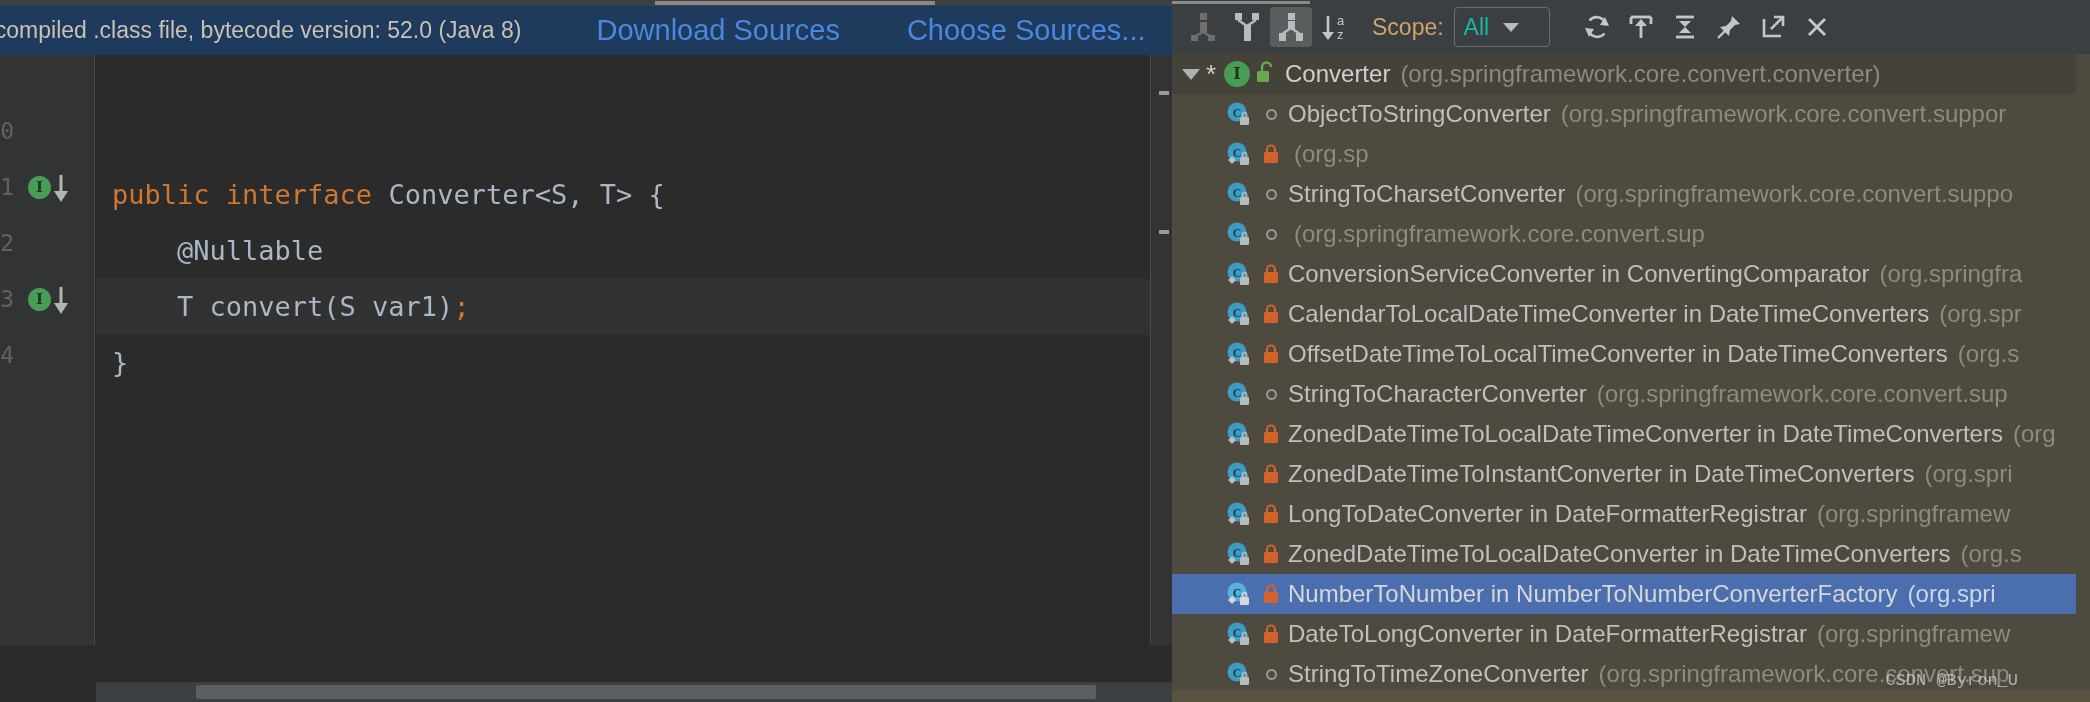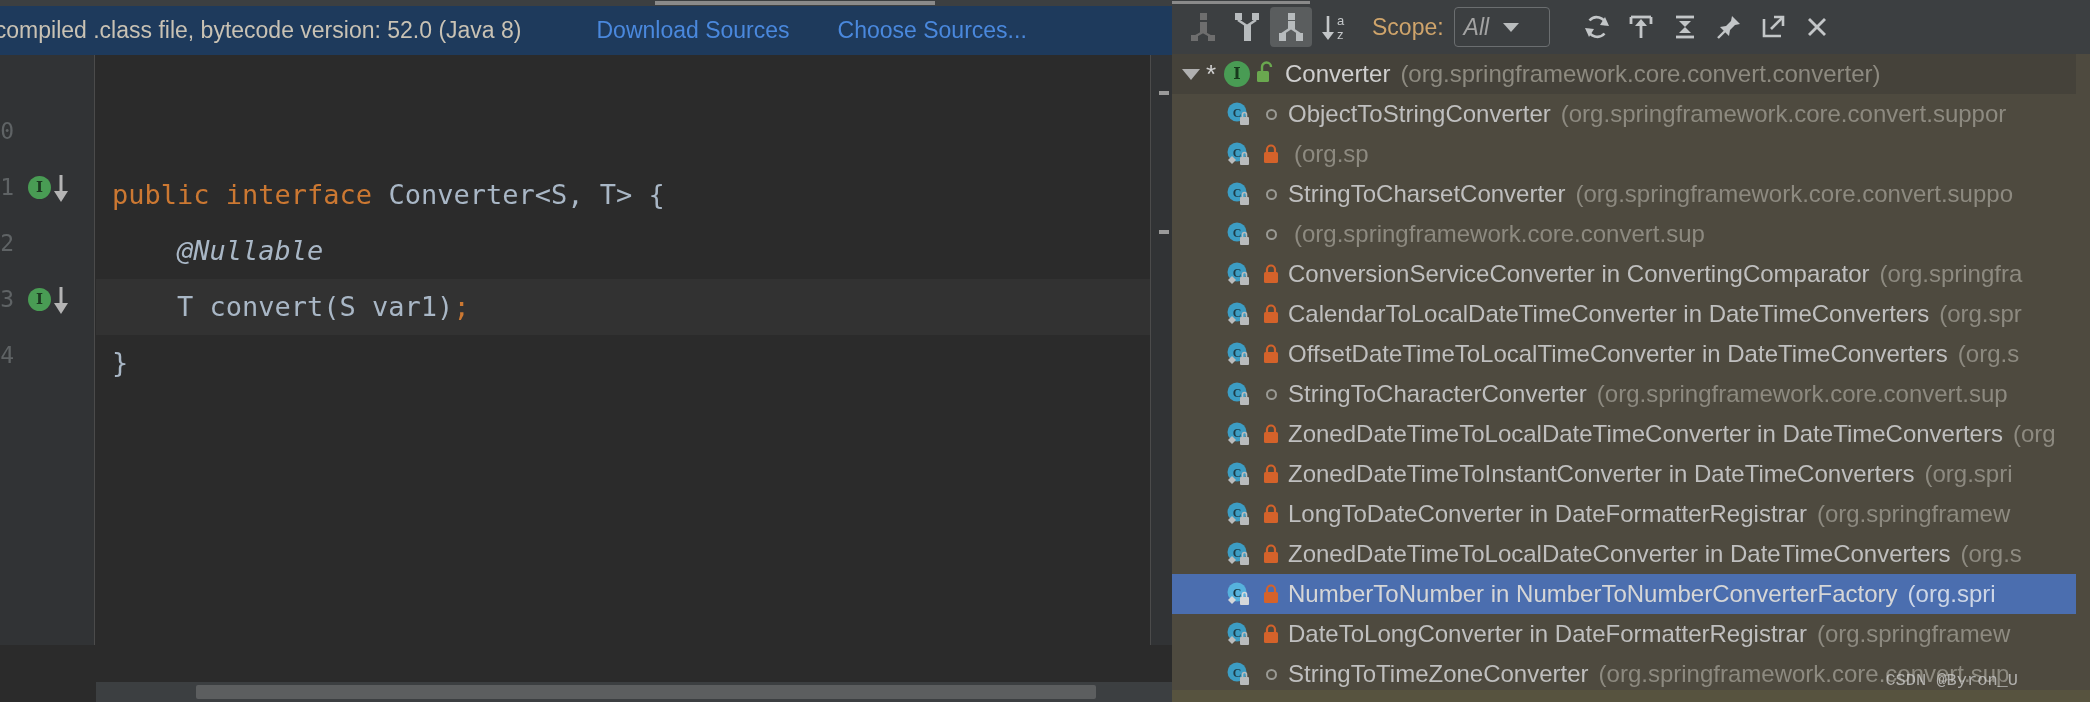--- a/index.html
+++ b/index.html
@@ -42,26 +42,26 @@
     box-sizing: border-box;
   }
   #decompiled-banner .banner-text {
     color: #c9c2b4;
     font-size: 23px;
     white-space: nowrap;
     margin-left: -18px;
   }
   #decompiled-banner .banner-link {
     color: #4a88dd;
-    font-size: 23px;
+    font-size: 29px;
     white-space: nowrap;
     cursor: pointer;
   }
   #decompiled-banner .link1 { margin-left: 75px; }
-  #decompiled-banner .link2 { margin-left: 48px; }
+  #decompiled-banner .link2 { margin-left: 67px; }
 
   
   #tab-strip {
     position: absolute;
     left: 0; top: 0;
     width: 1172px; height: 6px;
     background: #3c3f41;
   }
   #tab-strip .active-tab-underline {
     position: absolute;
@@ -231,24 +231,23 @@
     min-width: 96px;
     border: 1px solid #6b6e70;
     border-radius: 4px;
     display: flex;
     align-items: center;
     padding: 0 9px;
     cursor: pointer;
     box-sizing: border-box;
   }
   #scope-select .scope-value {
-    color: #a3a3a3;
+    color: #14b8a6;
     font-size: 23px;
     margin-right: 14px;
-    font-style: italic;
   }
   .caret-down {
     width: 0; height: 0;
     border-left: 8px solid transparent;
     border-right: 8px solid transparent;
     border-top: 9px solid #b9bcbd;
   }
 
   
   #hier-tree {
@@ -414,21 +413,21 @@
         </svg>
       </div>
     </div>
 
     <div id="code-area">
       <div class="hl-row" style="top:224px;"></div>
 
 
       <div class="code-line" style="top:112px;"><span class="kw">public</span><span class="ident"> </span><span class="kw">interface</span><span class="ident"> Converter&lt;S, T&gt; {</span></div>
 
-      <div class="code-line" style="top:168px;font-style:italic;">    @Nullable</div>
+      <div class="code-line" style="top:168px;">    @Nullable</div>
 
       <div class="code-line" style="top:224px;"><span class="ident">    T convert(S var1)</span><span class="semi">;</span></div>
 
       <div class="code-line" style="top:280px;">}</div>
     </div>
 
     <div id="editor-right-strip">
       <div class="mark" style="top:36px;"></div>
       <div class="mark" style="top:175px;"></div>
     </div>

